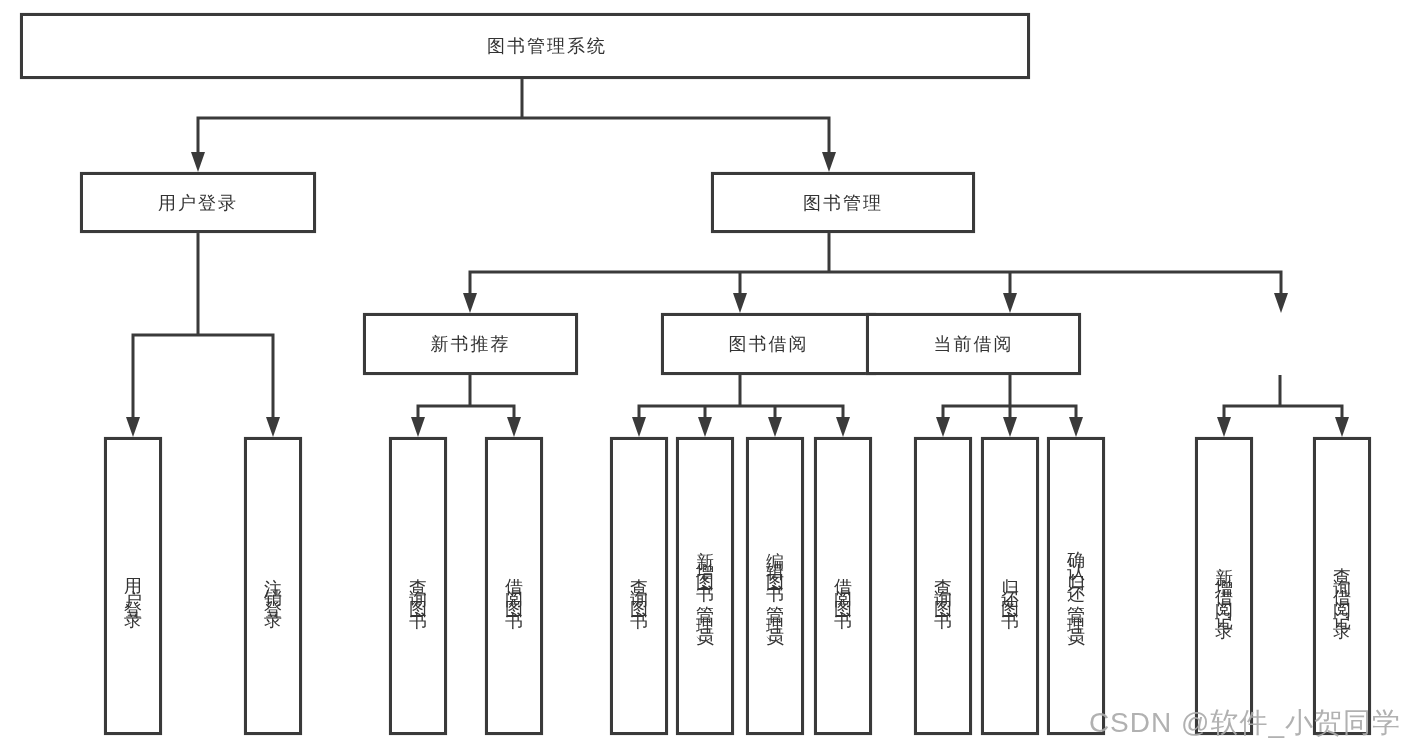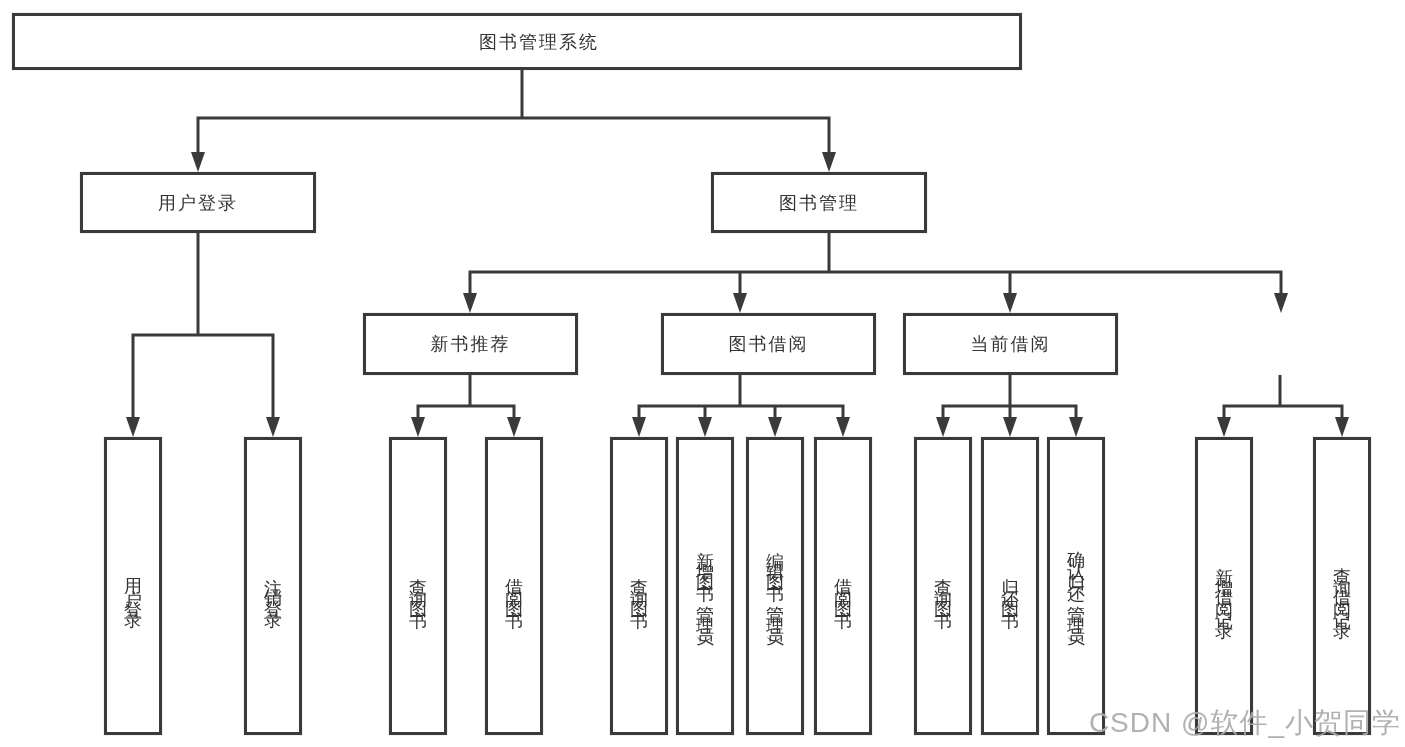--- a/index.html
+++ b/index.html
@@ -98,38 +98,38 @@
       <polygon points="768,417 782,417 775,437"></polygon>
       <polygon points="836,417 850,417 843,437"></polygon>
       <polygon points="936,417 950,417 943,437"></polygon>
       <polygon points="1003,417 1017,417 1010,437"></polygon>
       <polygon points="1069,417 1083,417 1076,437"></polygon>
       <polygon points="1217,417 1231,417 1224,437"></polygon>
       <polygon points="1335,417 1349,417 1342,437"></polygon>
     </g>
   </svg>
 
-  <div class="node h-label" style="left:12px; top:13px; width:1010px; height:57px;padding-left:44px;">
+  <div class="node h-label" style="left:20px; top:13px; width:1010px; height:66px;padding-left:44px;">
     <span>图书管理系统</span>
   </div>
 
   <div class="node h-label" style="left:80px; top:172px; width:236px;">
     <span>用户登录</span>
   </div>
-  <div class="node h-label" style="left:711px; top:172px; width:216px;">
+  <div class="node h-label" style="left:711px; top:172px; width:264px;">
     <span>图书管理</span>
   </div>
 
   <div class="node h-label" style="left:363px; top:313px; width:215px; height:62px;">
     <span>新书推荐</span>
   </div>
   <div class="node h-label" style="left:661px; top:313px; width:215px; height:62px;">
     <span>图书借阅</span>
   </div>
-  <div class="node h-label" style="left:903px; top:313px; width:215px; height:62px;">
+  <div class="node h-label" style="left:866px; top:313px; width:215px; height:62px;">
     <span>当前借阅</span>
   </div>
 
   <div class="node leaf" style="left:104px;">
     <span class="vtext">用户登录</span>
   </div>
   <div class="node leaf" style="left:244px;">
     <span class="vtext">注销登录</span>
   </div>
 

